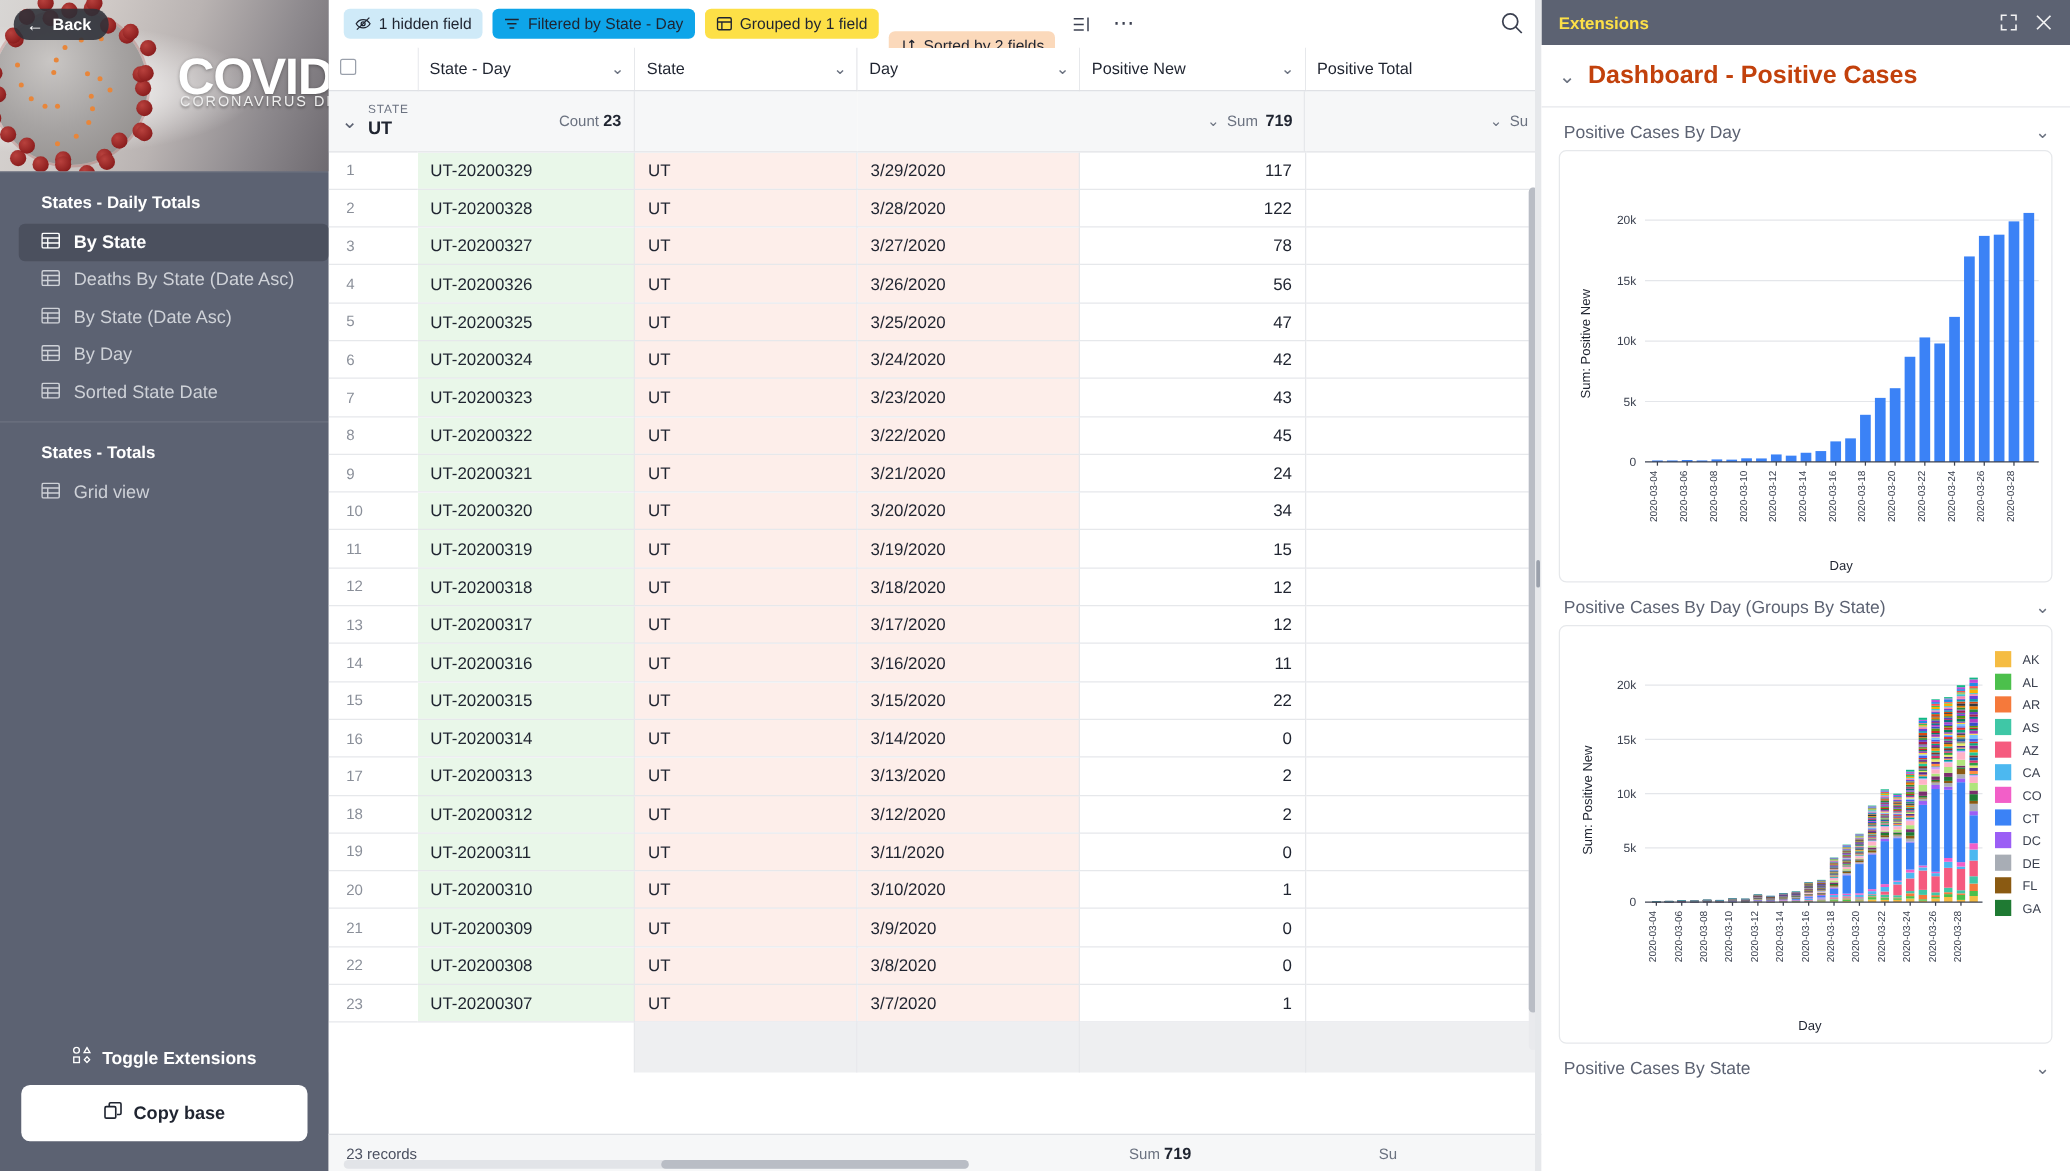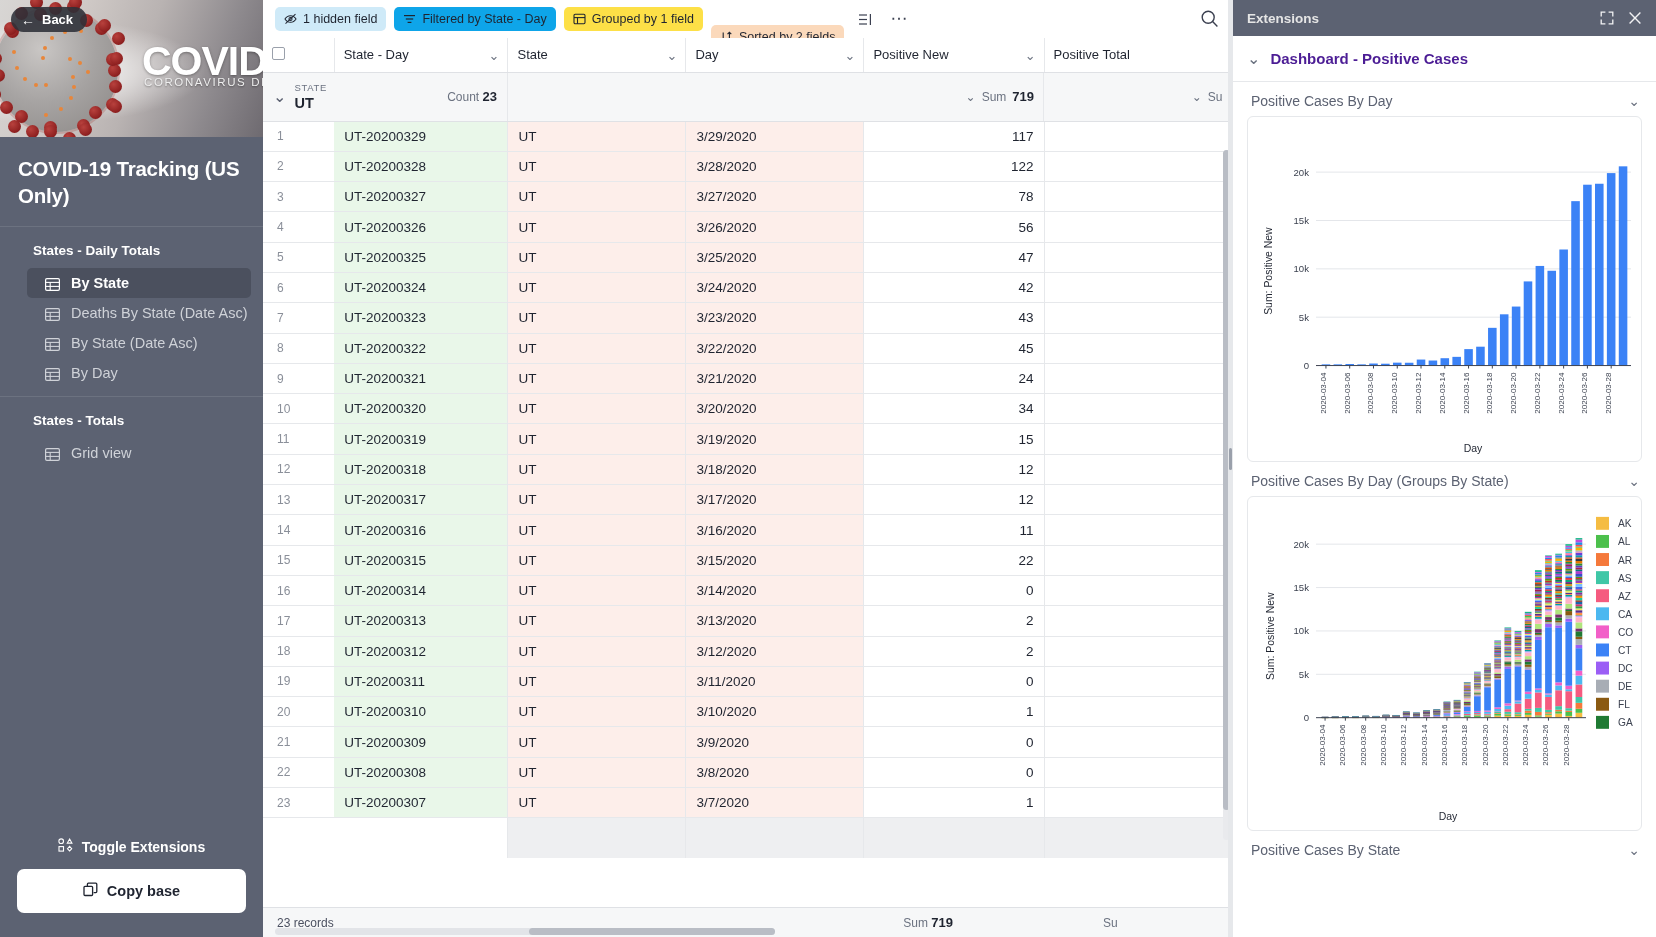--- a/index.html
+++ b/index.html
@@ -66,22 +66,22 @@
   }
   .sb-section {
     padding: 14px 0 8px 15px;
     border-top: 1px solid rgba(255,255,255,0.10);
   }
   .sb-heading {
     color: #fff; font-size: 13.5px; font-weight: 700;
     padding: 2px 18px 10px 18px;
   }
   .sb-item {
-    display: flex; align-items: flex-end; gap: 11px;
-    padding: 7px 18px; margin: 0 12px;
+    display: flex; align-items: flex-start; gap: 11px;
+    padding: 7px 18px; margin: 0 0;
     color: #cfd2d8; font-size: 14.5px; border-radius: 5px;
     cursor: pointer; white-space: nowrap;
   }
   .sb-item.active { background: #4b505e; color: #fff; font-weight: 700; }
   .grid-ico { width: 15px; height: 13px; flex: 0 0 15px; position: relative; }
   .grid-ico svg { display:block; }
 
   .sb-spacer { flex: 1 1 auto; }
   .toggle-ext {
     display: flex; align-items: center; justify-content: center; gap: 9px;
@@ -189,31 +189,31 @@
               background: #e6e8eb; cursor: col-resize; }
   .splitter-grip { position:absolute; right:1px; top: 448px; width:3px; height:22px;
                    border-radius:2px; background:#9aa0ab; }
 
   
   .ext {
     width: 423px; flex: 0 0 423px; height: 937px;
     background: #fff; display: flex; flex-direction: column; overflow: hidden;
   }
   .ext-head {
-    height: 36px; background: #5c6272; color: #e5e5e5;
+    height: 36px; background: #5c6272; color: #fde047;
     display: flex; align-items: center; padding: 0 14px; flex: 0 0 36px;
   }
   .ext-title { font-size: 13.5px; font-weight: 700; }
   .ext-head-icons { margin-left: auto; display: flex; align-items: center; gap: 14px; }
   .ext-ic { cursor: pointer; opacity: .92; display:flex; }
   .dash-head {
     display: flex; align-items: center; gap: 10px;
     padding: 13px 14px; border-bottom: 1px solid #e6e8eb; flex: 0 0 auto;
   }
-  .dash-title { font-size: 15px; font-weight: 700; color: #4c1d95; }
+  .dash-title { font-size: 20px; font-weight: 700; color: #c2410c; }
   .ext-body { flex: 1 1 auto; overflow: hidden; padding: 0 14px; position: relative; }
   .chart-block { padding-top: 11px; }
   .chart-caption {
     display: flex; align-items: center; gap: 7px;
     font-size: 14px; color: #5c6272; padding: 0 2px 7px 4px; justify-content: space-between;
   }
   .chart-card { border: 1px solid #e6e8eb; border-radius: 6px; background:#fff; }
   .chart-card.c1 { height: 346px; }
   .chart-card.c2 { height: 335px; }
   .chart-svg { display:block; width:100%; height:100%; }
@@ -284,21 +284,20 @@
           <div class="dot-o" style="left: 91.9585px; top: 61.6292px;"></div>
         </div>
       <div class="covid-title">COVID-19</div>
       <div class="covid-sub">CORONAVIRUS DISEASE 2019</div>
       <div class="back-btn">
         <span class="back-arrow">←</span>
         <span>Back</span>
       </div>
     </div>
 
-    <div class="base-name">COVID-19 Tracking (US Only)</div>
 
     <div class="sb-section">
       <div class="sb-heading">States - Daily Totals</div>
 
       <div class="sb-item active">
         <span class="grid-ico">
           <svg width="15" height="13" viewBox="0 0 15 13">
               <rect x=".6" y=".6" width="13.8" height="11.8" rx="1.3" fill="none" stroke="currentColor" stroke-width="1.2"></rect>
               <line x1=".6" y1="4.4" x2="14.4" y2="4.4" stroke="currentColor" stroke-width="1.1"></line>
               <line x1="5.2" y1="4.4" x2="5.2" y2="12.4" stroke="currentColor" stroke-width="1.1"></line>
@@ -337,20 +336,31 @@
           <svg width="15" height="13" viewBox="0 0 15 13">
               <rect x=".6" y=".6" width="13.8" height="11.8" rx="1.3" fill="none" stroke="currentColor" stroke-width="1.2"></rect>
               <line x1=".6" y1="4.4" x2="14.4" y2="4.4" stroke="currentColor" stroke-width="1.1"></line>
               <line x1="5.2" y1="4.4" x2="5.2" y2="12.4" stroke="currentColor" stroke-width="1.1"></line>
               <line x1=".6" y1="8.4" x2="14.4" y2="8.4" stroke="currentColor" stroke-width="1.1"></line>
             </svg>
         </span>
         <span>By Day</span>
       </div>
 
+      <div class="sb-item">
+        <span class="grid-ico">
+          <svg width="15" height="13" viewBox="0 0 15 13">
+              <rect x=".6" y=".6" width="13.8" height="11.8" rx="1.3" fill="none" stroke="currentColor" stroke-width="1.2"></rect>
+              <line x1=".6" y1="4.4" x2="14.4" y2="4.4" stroke="currentColor" stroke-width="1.1"></line>
+              <line x1="5.2" y1="4.4" x2="5.2" y2="12.4" stroke="currentColor" stroke-width="1.1"></line>
+              <line x1=".6" y1="8.4" x2="14.4" y2="8.4" stroke="currentColor" stroke-width="1.1"></line>
+            </svg>
+        </span>
+        <span>Sorted State Date</span>
+      </div>
     </div>
 
     <div class="sb-section">
       <div class="sb-heading">States - Totals</div>
       <div class="sb-item">
         <span class="grid-ico">
           <svg width="15" height="13" viewBox="0 0 15 13">
               <rect x=".6" y=".6" width="13.8" height="11.8" rx="1.3" fill="none" stroke="currentColor" stroke-width="1.2"></rect>
               <line x1=".6" y1="4.4" x2="14.4" y2="4.4" stroke="currentColor" stroke-width="1.1"></line>
               <line x1="5.2" y1="4.4" x2="5.2" y2="12.4" stroke="currentColor" stroke-width="1.1"></line>

